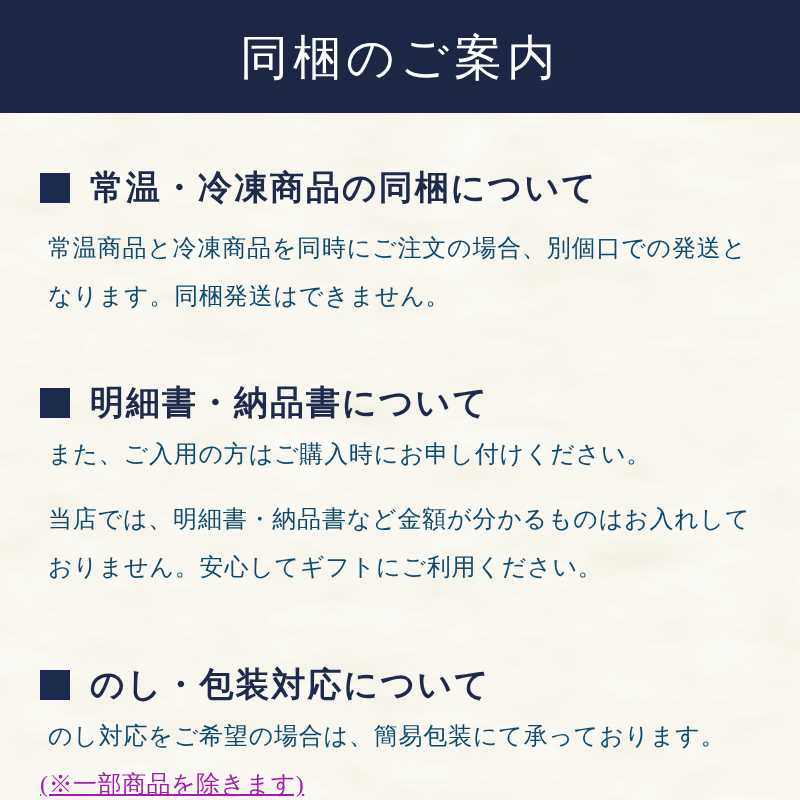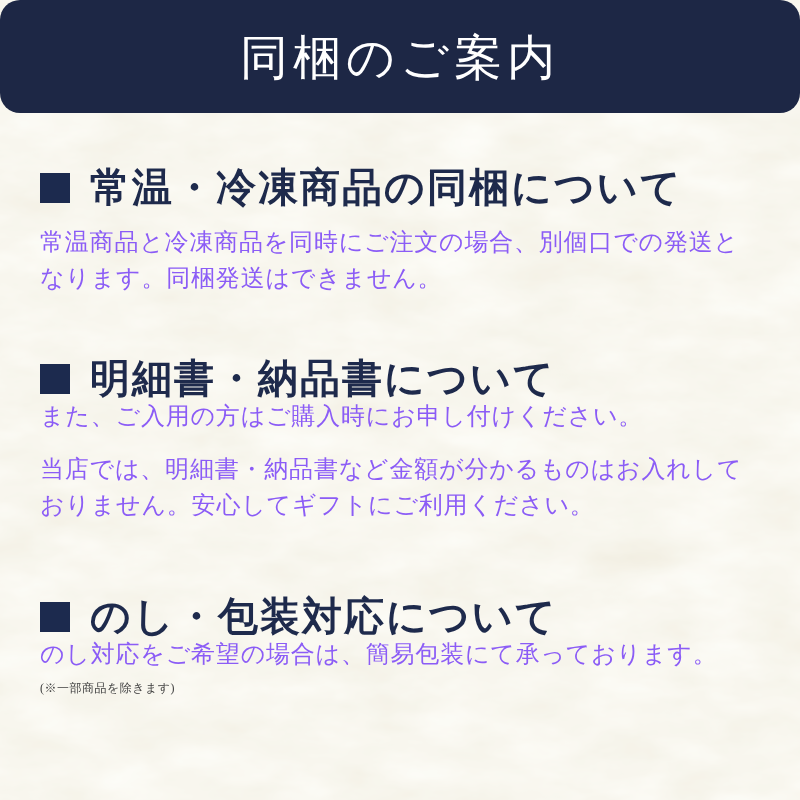--- a/index.html
+++ b/index.html
@@ -24,70 +24,70 @@
   }
   .header-band {
     position: relative;
     z-index: 1;
     width: 800px;
     height: 113px;
     background: #1d2745;
     display: flex;
     align-items: center;
     justify-content: center;
-    border-radius: 20px;
   }
   .header-title {
     color: #ffffff;
     font-size: 48px;
     font-weight: 400;
     letter-spacing: 5px;
     line-height: 1;
     padding-top: 2px;
   }
   .content {
     position: relative;
     z-index: 1;
     padding: 0 40px;
   }
   .section-heading {
     display: flex;
     align-items: center;
-    font-size: 40px;
+    font-size: 34px;
     font-weight: 700;
     color: #1e2a4c;
     letter-spacing: 2px;
     line-height: 38px;
   }
   .square-bullet {
     display: inline-block;
     width: 30px;
     height: 30px;
     background: #1c2a4e;
     margin-right: 20px;
     flex: 0 0 auto;
   }
   .section-body {
-    margin: 0;
+    margin: 8px;
     font-size: 24px;
-    line-height: 36px;
+    line-height: 48px;
     letter-spacing: 0.8px;
-    color: #8b5cf6;
+    color: #0c4a6e;
     max-width: 724px;
   }
   .mt-heading-1 { margin-top: 56px; }
   .mt-heading-2 { margin-top: 64px; }
   .mt-heading-3 { margin-top: 75px; }
   .mt-body { margin-top: 17px; }
   .note-text {
     margin: 0;
-    font-size: 12px;
+    font-size: 24px;
     line-height: 32px;
     letter-spacing: 0.5px;
-    color: #404040;
+    color: #a21caf;
+    text-decoration: underline;
   }
 </style>
 </head>
 <body>
 
 <div class="page">
 
   <svg class="paper-texture" width="800" height="800">
     <filter id="washi" x="0" y="0" width="100%" height="100%">
       <feTurbulence type="fractalNoise" baseFrequency="0.012 0.028" numOctaves="4" seed="7" result="n"></feTurbulence>

